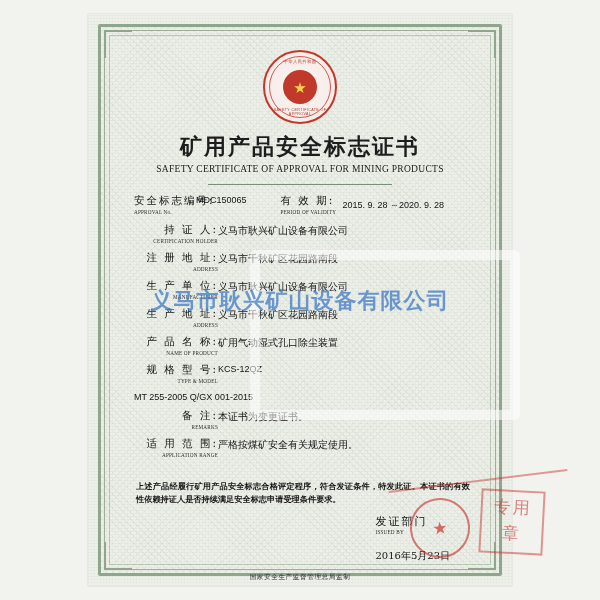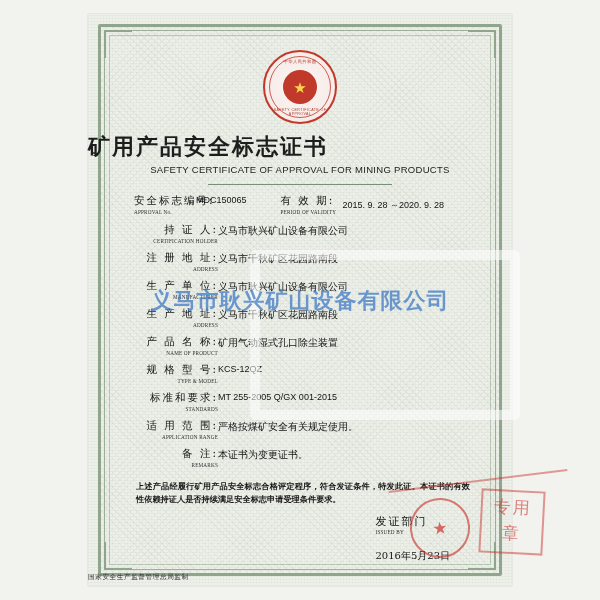--- a/index.html
+++ b/index.html
@@ -101,32 +101,33 @@
     letter-spacing: 0.4px;
   }
   .emblem-text-top { top: 7px; }
   .emblem-text-bottom { bottom: 6px; font-size: 3.6px; }
 
   
   .title-cn {
     position: absolute;
     top: 118px;
     left: 0; right: 0;
+    text-align: center;
     font-family: "DejaVu Serif", serif;
     font-size: 22px;
     font-weight: bold;
     letter-spacing: 2px;
     color: #1d1d1d;
   }
   .title-en {
     position: absolute;
     top: 150px;
     left: 0; right: 0;
     text-align: center;
-    font-family: Liberation Sans, sans-serif;
+    font-family: Liberation Serif, serif;
     font-size: 9.5px;
     letter-spacing: 0.3px;
     color: #222;
   }
   .title-rule {
     position: absolute;
     top: 170px;
     left: 120px;
     right: 120px;
     height: 1px;
@@ -297,21 +298,21 @@
     height: 2px;
     background: rgba(200, 45, 40, 0.45);
     transform: rotate(-7deg);
   }
 
   
   .footer {
     position: absolute;
     left: 0; right: 0;
     bottom: 4px;
-    text-align: left;
+    text-align: center;
     font-family: "DejaVu Serif", serif;
     font-size: 6.6px;
     color: #2d2d2d;
     letter-spacing: 0.6px;
   }
   .corner {
     position: absolute;
     width: 26px;
     height: 26px;
     border: 2px solid #8fa68c;
@@ -408,41 +409,37 @@
 
       <div class="row">
         <div class="label">
           <div class="label-cn">规 格 型 号:</div>
           <div class="label-en">TYPE &amp; MODEL</div>
         </div>
         <div class="value value-mono">KCS-12QZ</div>
       </div>
 
       <div class="row">
-        <div class="label">
-          <div class="label-cn">标准和要求:</div>
-          <div class="label-en">STANDARDS</div>
-        </div>
         <div class="value value-mono">MT 255-2005 Q/GX 001-2015</div>
+      </div>
+
+      <div class="row">
+        <div class="label">
+          <div class="label-cn">备    注:</div>
+          <div class="label-en">REMARKS</div>
+        </div>
+        <div class="value">本证书为变更证书。</div>
       </div>
 
       <div class="row">
         <div class="label">
           <div class="label-cn">适 用 范 围:</div>
           <div class="label-en">APPLICATION RANGE</div>
         </div>
         <div class="value">严格按煤矿安全有关规定使用。</div>
-      </div>
-
-      <div class="row">
-        <div class="label">
-          <div class="label-cn">备    注:</div>
-          <div class="label-en">REMARKS</div>
-        </div>
-        <div class="value">本证书为变更证书。</div>
       </div>
 
     </div>
 
     <div class="note">上述产品经履行矿用产品安全标志合格评定程序，符合发证条件，特发此证。本证书的有效性依赖持证人是否持续满足安全标志申请受理条件要求。</div>
 
     <div class="seal-strike"></div>
 
     <div class="issued">
       <div class="issued-cn">发证部门</div>

